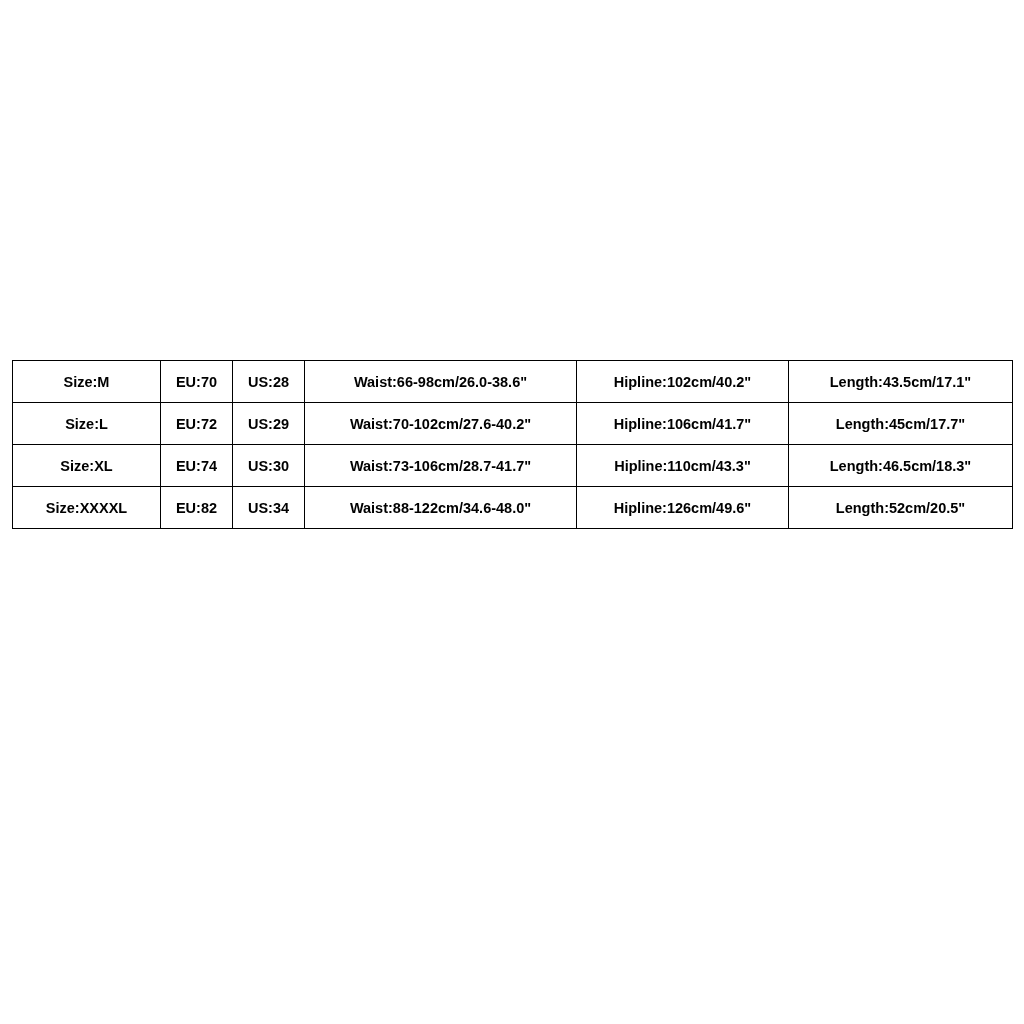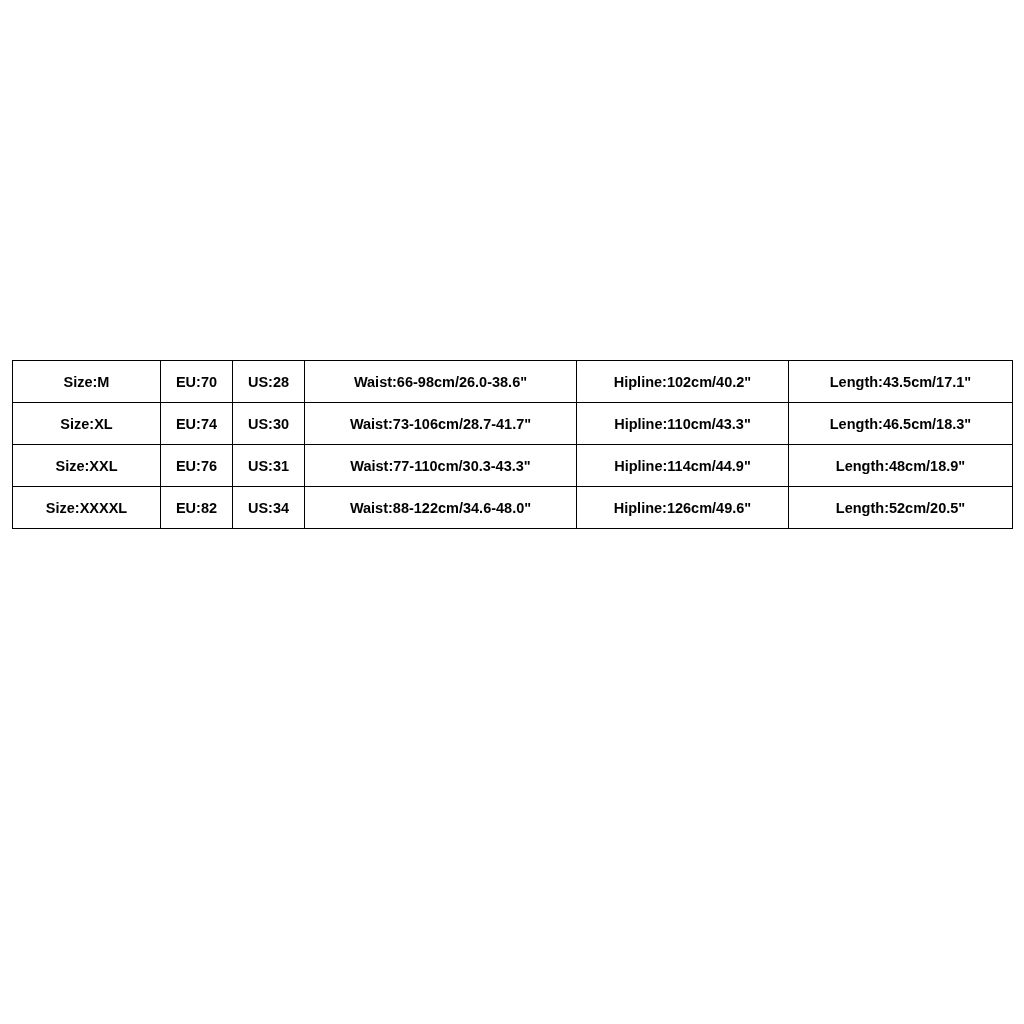--- a/index.html
+++ b/index.html
@@ -66,34 +66,34 @@
       <tbody>
         <tr>
           <td>Size:M</td>
           <td>EU:70</td>
           <td>US:28</td>
           <td>Waist:66-98cm/26.0-38.6"</td>
           <td>Hipline:102cm/40.2"</td>
           <td>Length:43.5cm/17.1"</td>
         </tr>
         <tr>
+          <td>Size:L</td>
+          <td>EU:72</td>
+          <td>US:29</td>
+          <td>Waist:70-102cm/27.6-40.2"</td>
+          <td>Hipline:106cm/41.7"</td>
+          <td>Length:45cm/17.7"</td>
+        </tr>
+        <tr>
           <td>Size:XL</td>
           <td>EU:74</td>
           <td>US:30</td>
           <td>Waist:73-106cm/28.7-41.7"</td>
           <td>Hipline:110cm/43.3"</td>
           <td>Length:46.5cm/18.3"</td>
-        </tr>
-        <tr>
-          <td>Size:XXL</td>
-          <td>EU:76</td>
-          <td>US:31</td>
-          <td>Waist:77-110cm/30.3-43.3"</td>
-          <td>Hipline:114cm/44.9"</td>
-          <td>Length:48cm/18.9"</td>
         </tr>
         <tr>
           <td>Size:XXXXL</td>
           <td>EU:82</td>
           <td>US:34</td>
           <td>Waist:88-122cm/34.6-48.0"</td>
           <td>Hipline:126cm/49.6"</td>
           <td>Length:52cm/20.5"</td>
         </tr>
       </tbody>

